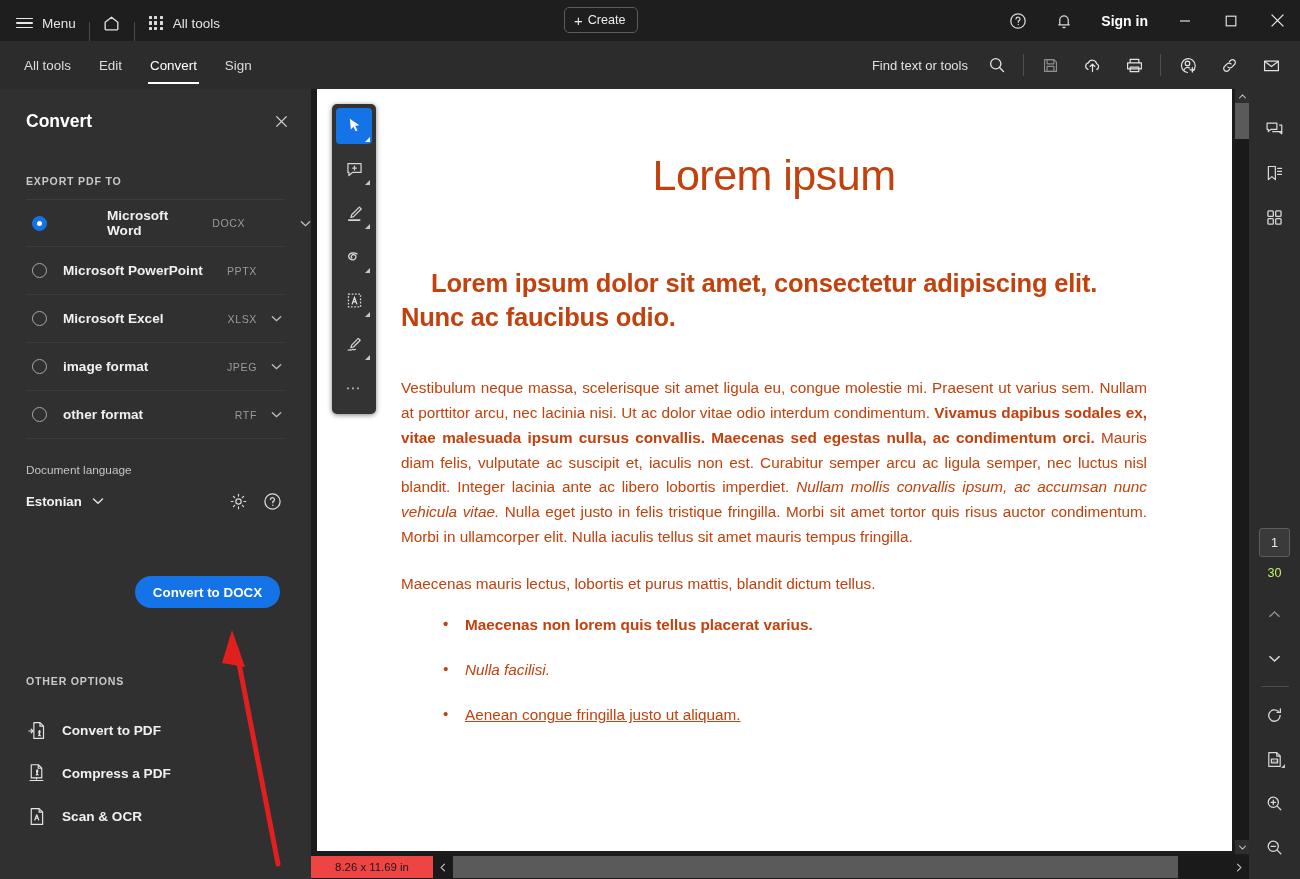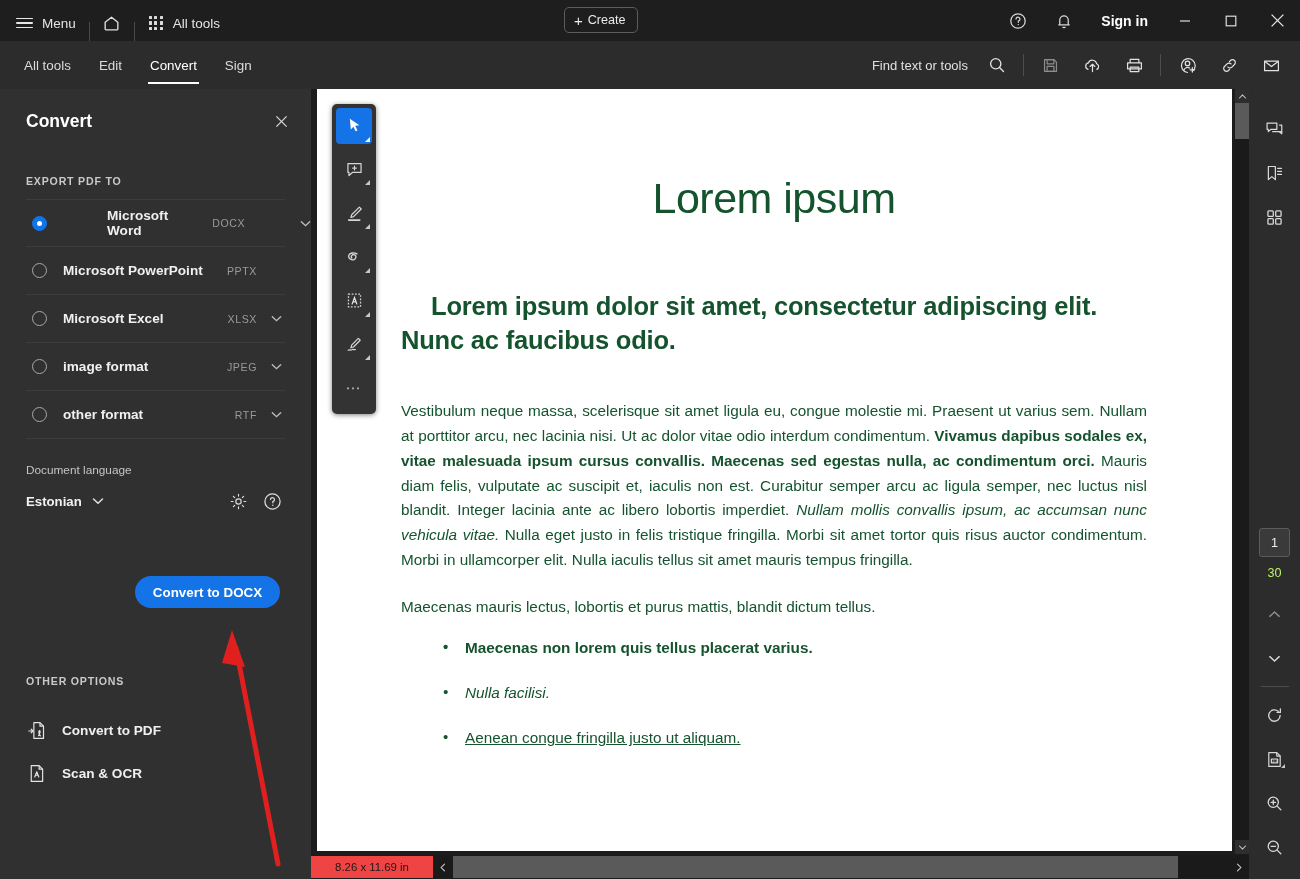--- a/index.html
+++ b/index.html
@@ -142,21 +142,21 @@
 
   
   .doc-area {
     position: absolute; left: 311px; top: 89px; width: 938px; height: 790px;
     background: #1c1c1c; overflow: hidden;
   }
   .page {
     position: absolute; left: 6px; top: 0px; width: 915px; height: 762px;
     background: #ffffff;
   }
-  .doc-inner { padding: 85px 85px 0 84px; color: #14532d; }
+  .doc-inner { padding: 62px 85px 0 84px; color: #c2410c; }
   .doc-h1 {
     text-align: center; font-size: 43px; font-weight: normal;
     font-family: "Liberation Sans", sans-serif; letter-spacing: -0.5px;
   }
   .doc-h2 {
     margin-top: 66px; font-size: 25.5px; font-weight: bold; line-height: 1.34;
     text-indent: 30px; letter-spacing: -0.2px;
   }
   .doc-p {
     margin-top: 42px; font-size: 15.3px; line-height: 1.62;
@@ -499,20 +499,31 @@
       <div class="other-row">
         <span class="other-ico">
           <svg width="21" height="21" viewBox="0 0 24 24" fill="none" stroke="#e4e4e4" stroke-width="1.35" stroke-linejoin="round">
             <path d="M9 3h7l4 4v14H9z"></path>
               <path d="M16 3v4h4"></path>
             <path d="M14.2 18.4c1.4-2.6 2.2-5.3 1.7-6.1-.6-.9-1.5.6-1.1 2.6.4 1.9 1.3 3.1 2.2 3.2"></path>
             <path d="M3.2 12.6h4.6M5.9 10.4l2.2 2.2-2.2 2.2" stroke-linecap="round"></path>
           </svg>
         </span>
         <span class="other-name">Convert to PDF</span>
+      </div>
+      <div class="other-row">
+        <span class="other-ico">
+          <svg width="21" height="21" viewBox="0 0 24 24" fill="none" stroke="#e4e4e4" stroke-width="1.35" stroke-linejoin="round">
+            <path d="M6 2h8l4 4v11H6z"></path>
+              <path d="M14 2v4h4"></path>
+            <path d="M11.6 14.2c1.4-2.6 2.2-5.3 1.7-6.1-.6-.9-1.5.6-1.1 2.6.4 1.9 1.3 3.1 2.2 3.2"></path>
+            <path d="M4.6 20h14.8M12 18.4v-1.6" stroke-linecap="round"></path>
+          </svg>
+        </span>
+        <span class="other-name">Compress a PDF</span>
       </div>
       <div class="other-row">
         <span class="other-ico">
           <svg width="21" height="21" viewBox="0 0 24 24" fill="none" stroke="#e4e4e4" stroke-width="1.35" stroke-linejoin="round">
             <path d="M6 3h9l4 4v14H6z"></path>
               <path d="M15 3v4h4"></path>
             <path d="M10 16l2.3-6 2.3 6M10.7 14h3.2" stroke-linecap="round"></path>
           </svg>
         </span>
         <span class="other-name">Scan &amp; OCR</span>

